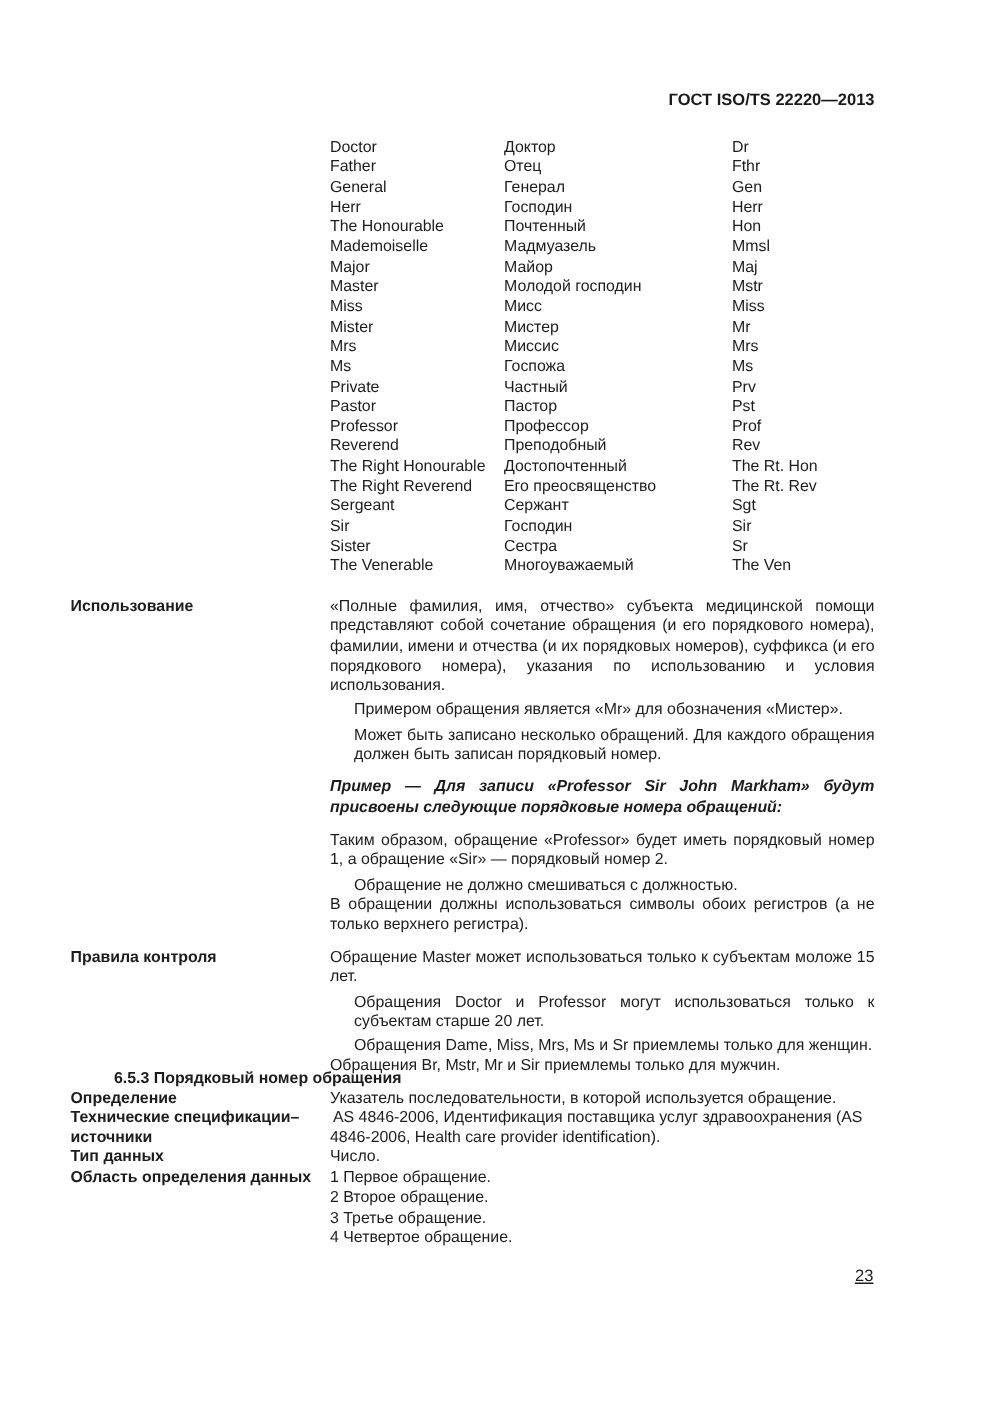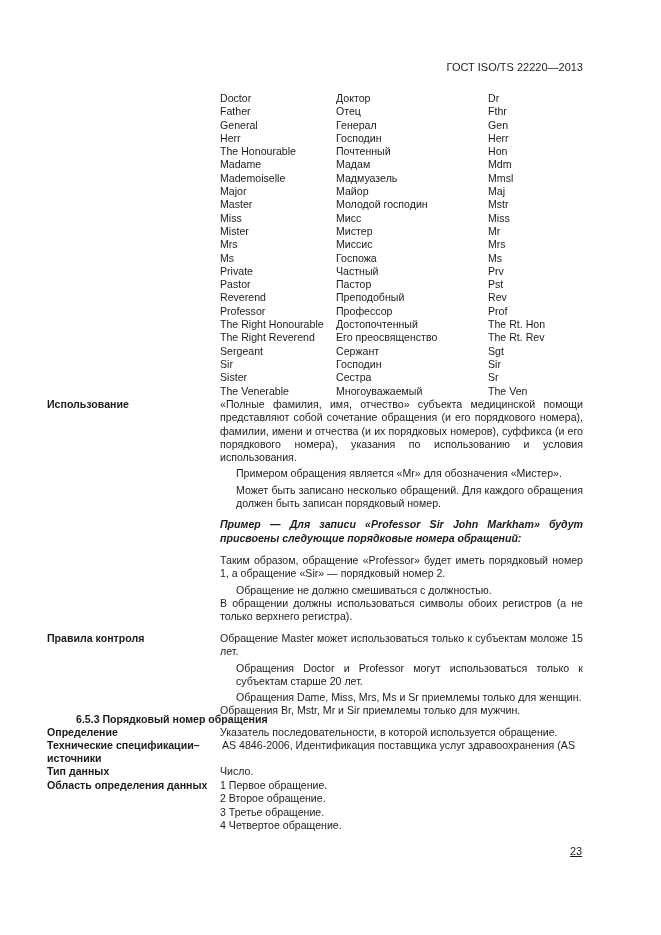--- a/index.html
+++ b/index.html
@@ -3,21 +3,21 @@
   <meta charset="utf-8">
   <style>
     html, body { margin: 0; padding: 0; }
     body {
       width: 661px; height: 935px; background: #ffffff; position: relative;
       font-family: "Liberation Sans", sans-serif; color: #1c1c1c;
       font-size: 10.6px; overflow: hidden;
     }
     .header {
       position: absolute; top: 61px; right: 78px;
-      font-weight: normal; font-size: 11px; color: #1a1a1a;
+      font-weight: bold; font-size: 11px; color: #1a1a1a;
     }
     .titles { position: absolute; top: 92px; left: 220px; width: 380px; }
     .trow { height: 13.3px; line-height: 13.3px; position: relative; white-space: nowrap; }
     .trow span { position: absolute; top: 0; }
     .c1 { left: 0; } .c2 { left: 116px; } .c3 { left: 268px; }
     .section { position: absolute; left: 47px; width: 536px; }
     .label { position: absolute; left: 0; font-weight: bold; white-space: nowrap; }
     .content { position: absolute; left: 173px; width: 363px; text-align: justify; line-height: 13.3px; }
     .content p { margin: 0; }
     .gap { margin-top: 3px !important; padding-left: 16px; }
@@ -53,25 +53,20 @@
       <span class="c1">Herr</span>
       <span class="c2">Господин</span>
       <span class="c3">Herr</span>
     </div>
     <div class="trow">
       <span class="c1">The Honourable</span>
       <span class="c2">Почтенный</span>
       <span class="c3">Hon</span>
     </div>
     <div class="trow">
-      <span class="c1">Madame</span>
-      <span class="c2">Мадам</span>
-      <span class="c3">Mdm</span>
-    </div>
-    <div class="trow">
       <span class="c1">Mademoiselle</span>
       <span class="c2">Мадмуазель</span>
       <span class="c3">Mmsl</span>
     </div>
     <div class="trow">
       <span class="c1">Major</span>
       <span class="c2">Майор</span>
       <span class="c3">Maj</span>
     </div>
     <div class="trow">
@@ -103,28 +98,28 @@
       <span class="c1">Private</span>
       <span class="c2">Частный</span>
       <span class="c3">Prv</span>
     </div>
     <div class="trow">
       <span class="c1">Pastor</span>
       <span class="c2">Пастор</span>
       <span class="c3">Pst</span>
     </div>
     <div class="trow">
+      <span class="c1">Professor</span>
+      <span class="c2">Профессор</span>
+      <span class="c3">Prof</span>
+    </div>
+    <div class="trow">
       <span class="c1">Reverend</span>
       <span class="c2">Преподобный</span>
       <span class="c3">Rev</span>
-    </div>
-    <div class="trow">
-      <span class="c1">Professor</span>
-      <span class="c2">Профессор</span>
-      <span class="c3">Prof</span>
     </div>
     <div class="trow">
       <span class="c1">The Right Honourable</span>
       <span class="c2">Достопочтенный</span>
       <span class="c3">The Rt. Hon</span>
     </div>
     <div class="trow">
       <span class="c1">The Right Reverend</span>
       <span class="c2">Его преосвященство</span>
       <span class="c3">The Rt. Rev</span>
@@ -179,20 +174,21 @@
 <div class="row" style="top:726px;">
   <span class="label">Определение</span>
   <span class="value">Указатель последовательности, в которой используется обращение.</span>
 </div>
 <div class="row" style="top:739px;">
   <span class="label">Технические спецификации–</span>
   <span class="value" style="left:175px">AS 4846-2006, Идентификация поставщика услуг здравоохранения (AS</span>
 </div>
 <div class="row" style="top:752px;">
   <span class="label">источники</span>
+  <span class="value">4846-2006, Health care provider identification).</span>
 </div>
 <div class="row" style="top:765px;">
   <span class="label">Тип данных</span>
   <span class="value">Число.</span>
 </div>
 <div class="row" style="top:779px;">
   <span class="label">Область определения данных</span>
   <span class="value">1 Первое обращение.</span>
 </div>
 <div class="row" style="top:792px;">

